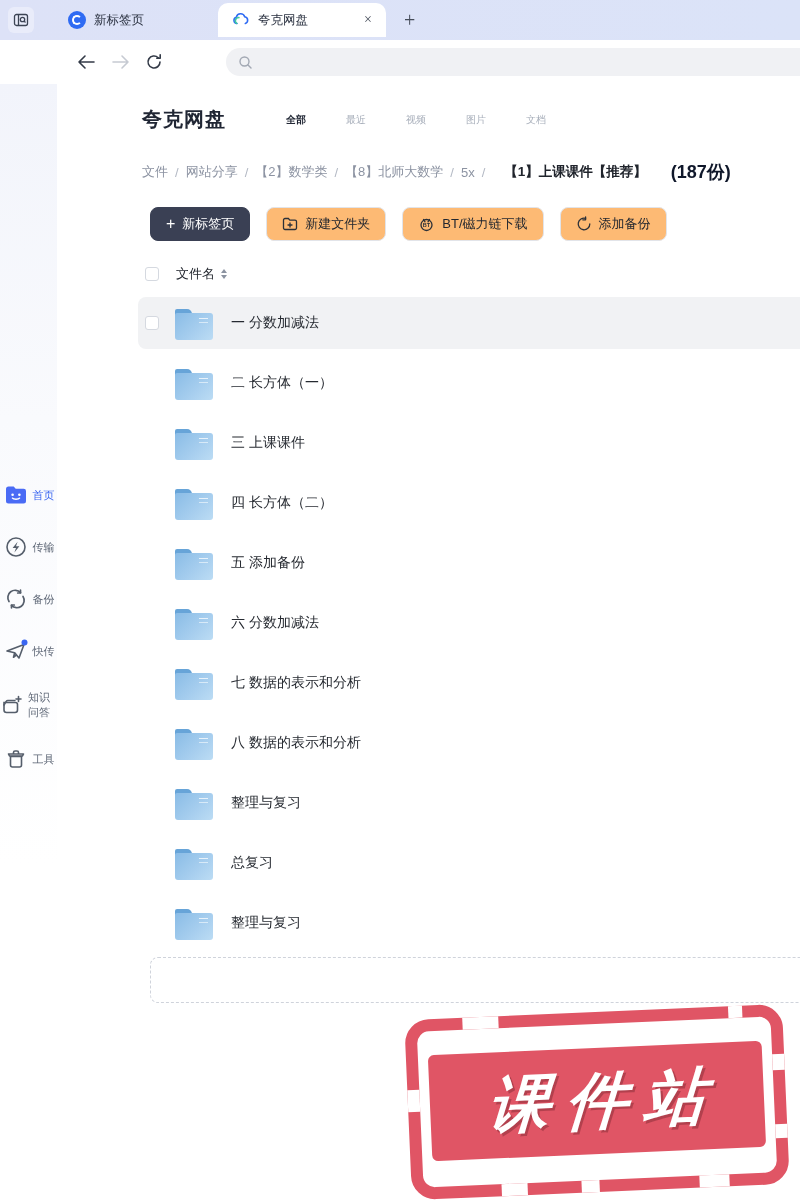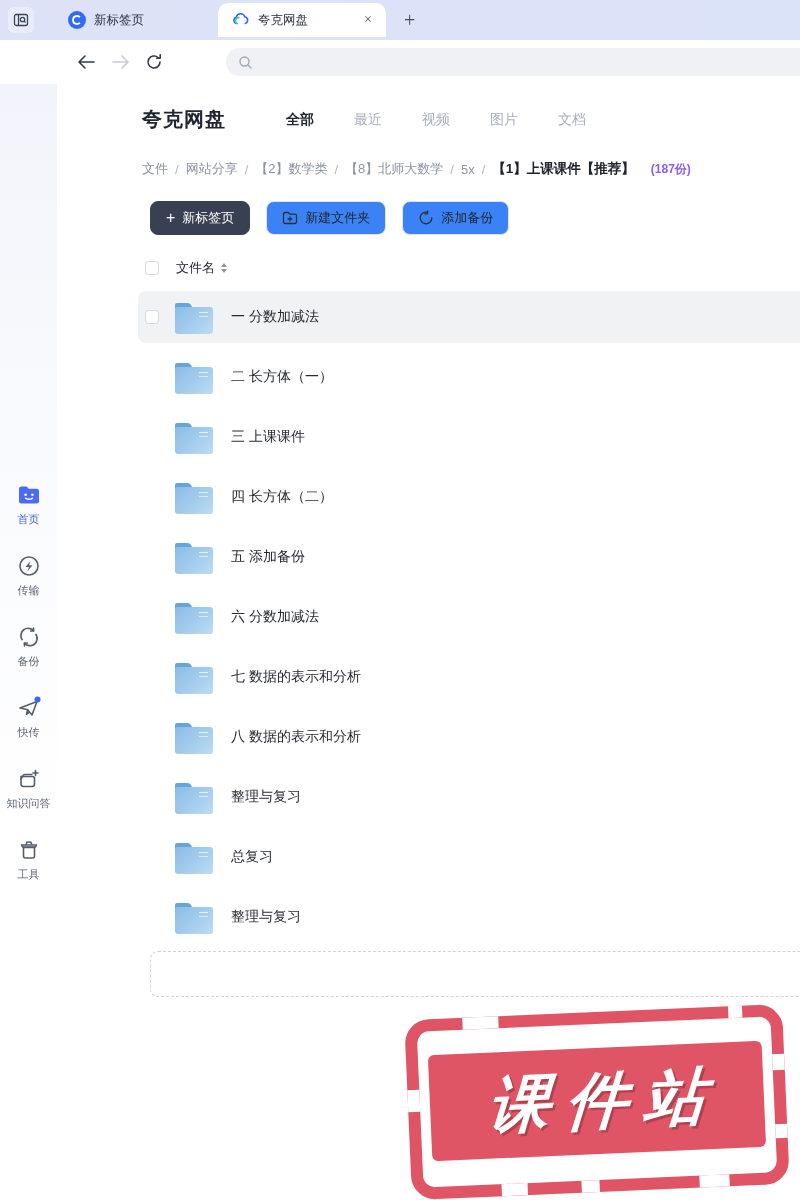--- a/index.html
+++ b/index.html
@@ -24,39 +24,39 @@
   .navbar { height:44px; background:#fff; display:flex; align-items:center; overflow:hidden; }
   .nav-icons { display:flex; align-items:center; gap:14px; margin-left:76px; }
   .nav-btn { width:20px; height:20px; display:flex; align-items:center; justify-content:center; }
   .searchbar { flex:1; height:28px; margin-left:62px; margin-right:-14px; background:#f0f1f4; border-radius:14px;
     display:flex; align-items:center; padding-left:12px; color:#9aa1ad; font-size:13px; }
 
   
   .app { display:flex; height:1116px; }
   .rail { width:57px; flex:none; background:linear-gradient(180deg,#f2f4fb 0%,#f9fafd 30%,#ffffff 70%);
     display:flex; flex-direction:column; align-items:center; padding-top:398px; gap:26px; }
-  .rail-item { display:flex; flex-direction:column; align-items:center; gap:4px; font-size:11px; color:#5d6675; }
+  .rail-item { display:flex; align-items:center; gap:4px; font-size:11px; color:#5d6675; }
   .rail-item.active { color:#3a66f1; }
   .rail-icon { width:26px; height:26px; display:flex; align-items:center; justify-content:center; position:relative; }
 
   .main { flex:1; padding:0 0 0 85px; position:relative; }
 
   .page-head { display:flex; align-items:center; margin-top:22px; }
   .page-title { font-size:20px; font-weight:bold; color:#202634; letter-spacing:1px; }
-  .view-tabs { display:flex; gap:40px; margin-left:60px; font-size:14px; }
+  .view-tabs { display:flex; gap:40px; margin-left:60px; font-size:10px; }
   .view-tab { color:#a7aeba; }
   .view-tab.active { color:#202634; font-weight:bold; }
 
   .breadcrumb { margin-top:27px; font-size:13px; color:#8c93a2; display:flex; align-items:center; flex-wrap:nowrap; white-space:nowrap; }
   .crumb-sep { margin:0 7px; color:#b3b9c4; }
-  .crumb-cur { color:#20242c; font-weight:bold; font-size:13.5px; }
-  .crumb-count { color:#8b5cf6; font-weight:bold; margin-left:16px; font-size:12px; }
+  .crumb-cur { color:#20242c; font-weight:bold; font-size:13.5px;margin-left:12px; }
+  .crumb-count { color:#0f172a; font-weight:bold; margin-left:24px; font-size:18px; }
 
   .toolbar { display:flex; gap:16px; margin-top:23px; margin-left:8px; }
-  .btn { height:34px; display:flex; align-items:center; gap:7px; border-radius:8px; font-size:13px; padding:0 15px; background:#3b82f6;
+  .btn { height:34px; display:flex; align-items:center; gap:7px; border-radius:8px; font-size:13px; padding:0 15px; background:#fdba74;
     border:1px solid #e2e4e9; color:#23272f; }
   .btn.primary { background:#3a4054; border-color:#3a4054; color:#fff; }
   .btn .plus { font-size:16px; font-weight:300; }
 
   .list-head { display:flex; align-items:center; margin-top:24px; margin-left:3px; font-size:13px; color:#23272f; }
   .checkbox { width:14px; height:14px; border:1px solid #d5d9e0; border-radius:3px; background:#fff; flex:none; }
   .list-head .checkbox { margin-right:17px; }
   .sort-icon { display:inline-flex; flex-direction:column; gap:2px; margin-left:6px; }
   .sort-icon i { width:0; height:0; border-left:3.5px solid transparent; border-right:3.5px solid transparent; }
   .sort-icon .up { border-bottom:4px solid #8b93a1; }
@@ -244,20 +244,28 @@
         <span>新标签页</span>
       </button>
       <button class="btn">
         <svg width="16" height="14" viewBox="0 0 16 14">
           <path d="M1.5 3A1.5 1.5 0 0 1 3 1.5h3.4l1.4 1.6H13A1.5 1.5 0 0 1 14.5 4.6V11A1.5 1.5 0 0 1 13 12.5H3A1.5 1.5 0 0 1 1.5 11z" fill="none" stroke="#2b3038" stroke-width="1.3"></path>
           <path d="M8 6v4M6 8h4" stroke="#2b3038" stroke-width="1.3" stroke-linecap="round"></path>
         </svg>
         <span>新建文件夹</span>
       </button>
       <button class="btn">
+        <svg width="17" height="16" viewBox="0 0 17 16">
+          <circle cx="8.5" cy="9" r="5.5" fill="none" stroke="#2b3038" stroke-width="1.3"></circle>
+          <path d="M5.5 3.5L7 5.8M11.5 3.5L10 5.8" stroke="#2b3038" stroke-width="1.3" stroke-linecap="round"></path>
+          <text x="8.5" y="11.2" font-size="5.5" font-weight="bold" text-anchor="middle" fill="#2b3038">BT</text>
+        </svg>
+        <span>BT/磁力链下载</span>
+      </button>
+      <button class="btn">
         <svg width="16" height="16" viewBox="0 0 16 16">
           <path d="M13.8 8A5.8 5.8 0 1 1 9.6 2.4" fill="none" stroke="#2b3038" stroke-width="1.3" stroke-linecap="round"></path>
           <path d="M9.6 1v2.8H6.8" fill="none" stroke="#2b3038" stroke-width="1.3" stroke-linecap="round" stroke-linejoin="round"></path>
         </svg>
         <span>添加备份</span>
       </button>
     </div>
 
     <div class="list-head">
       <span class="checkbox"></span>

